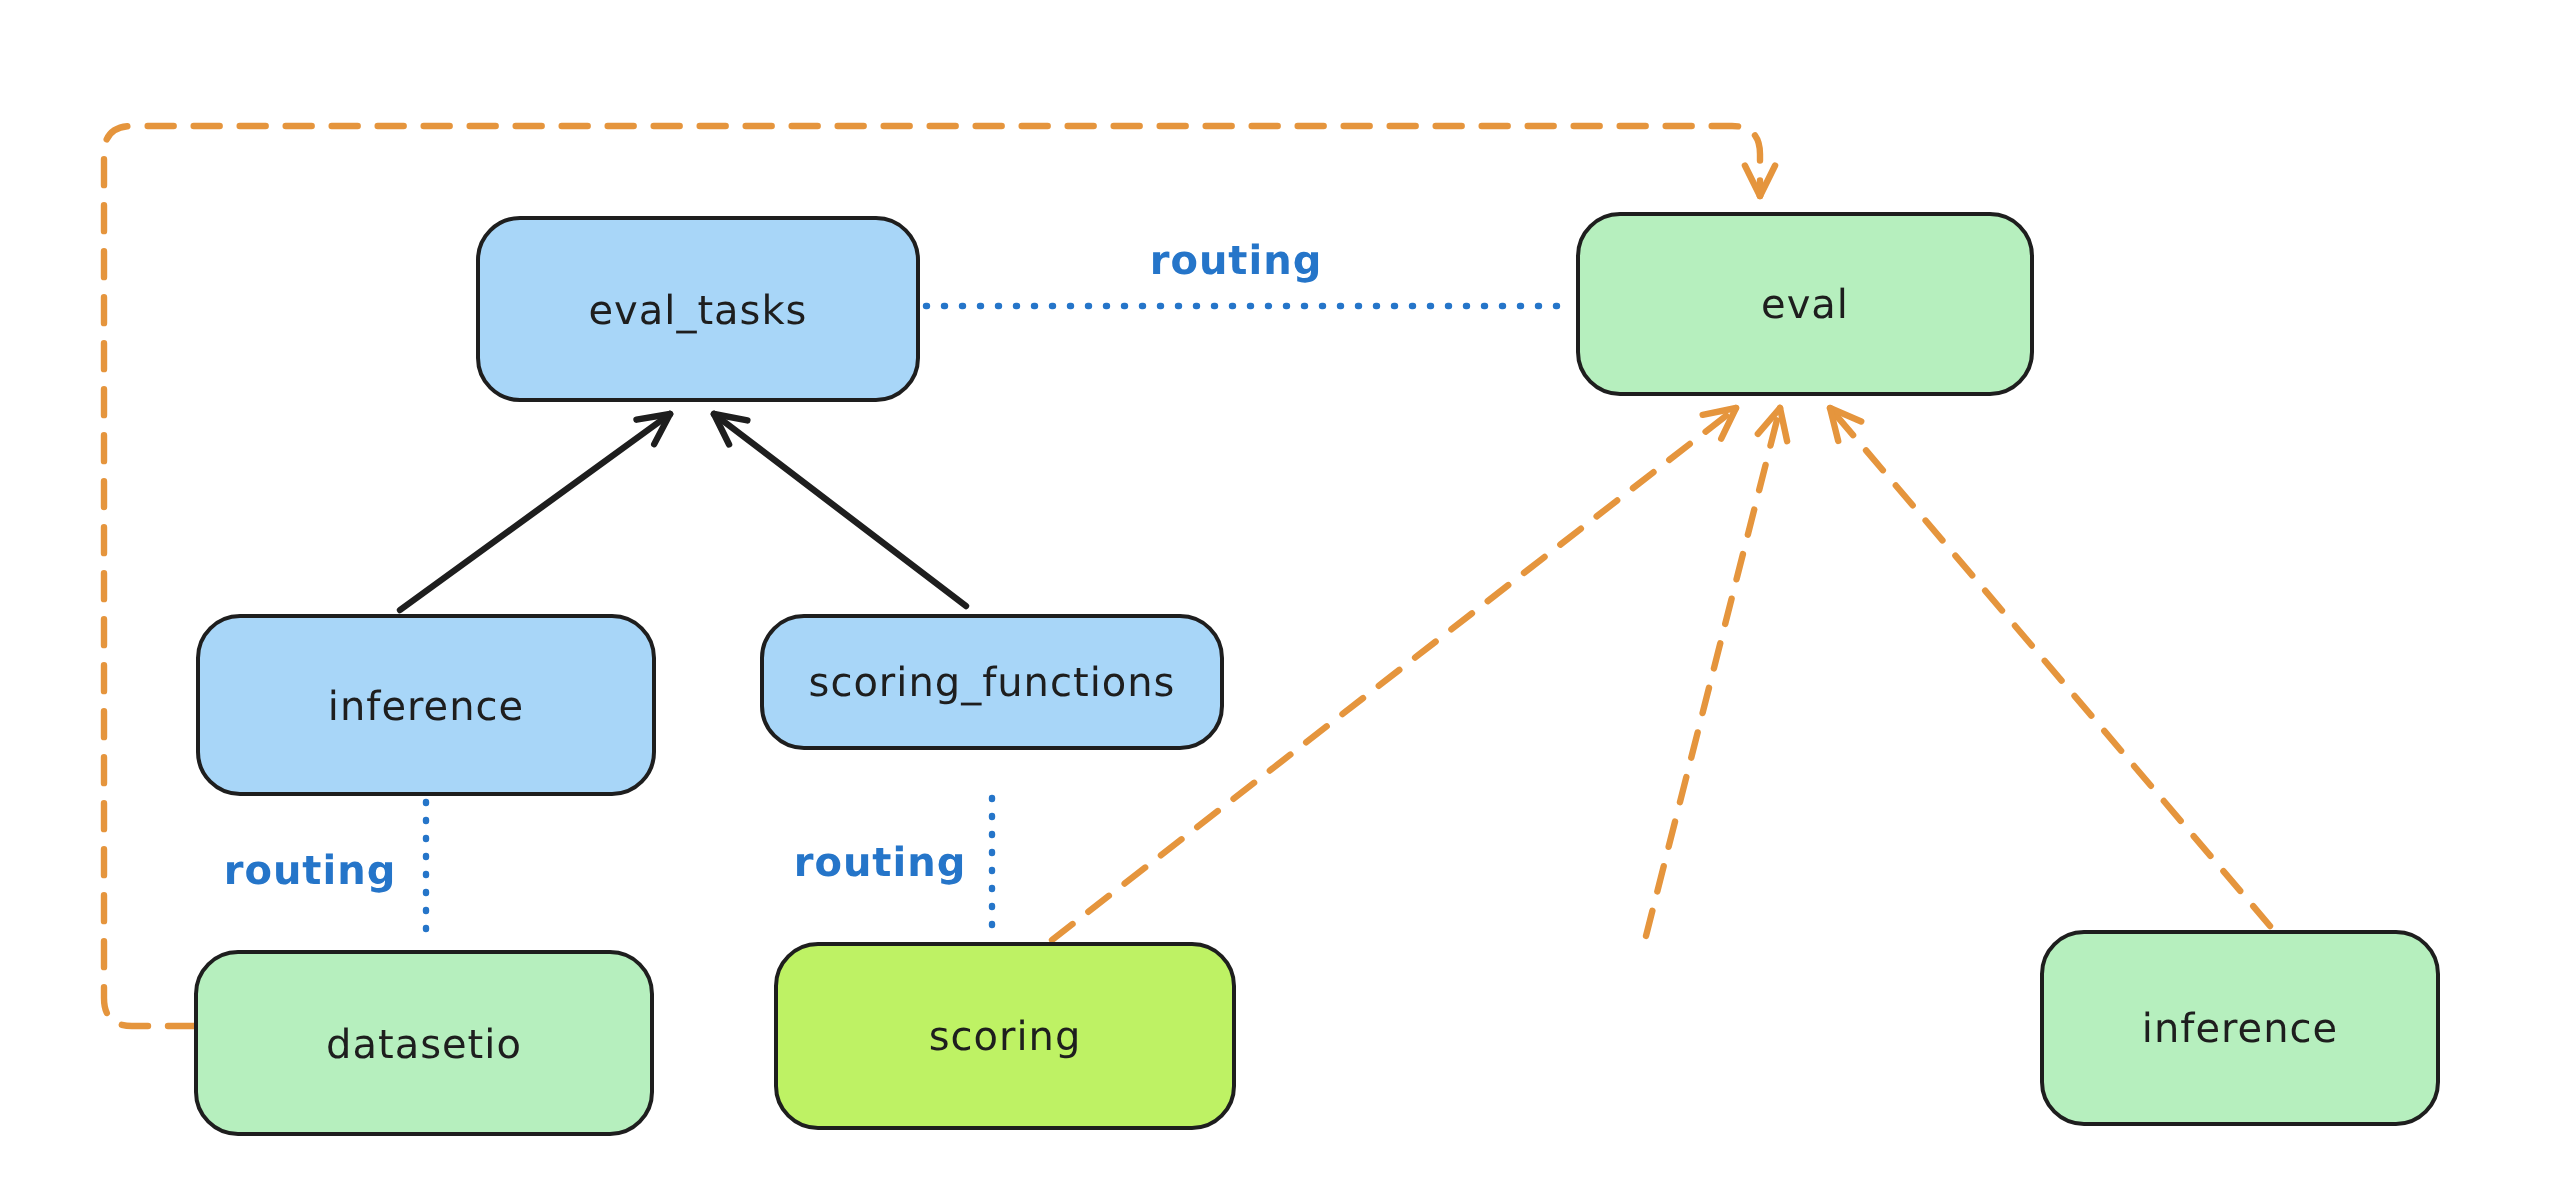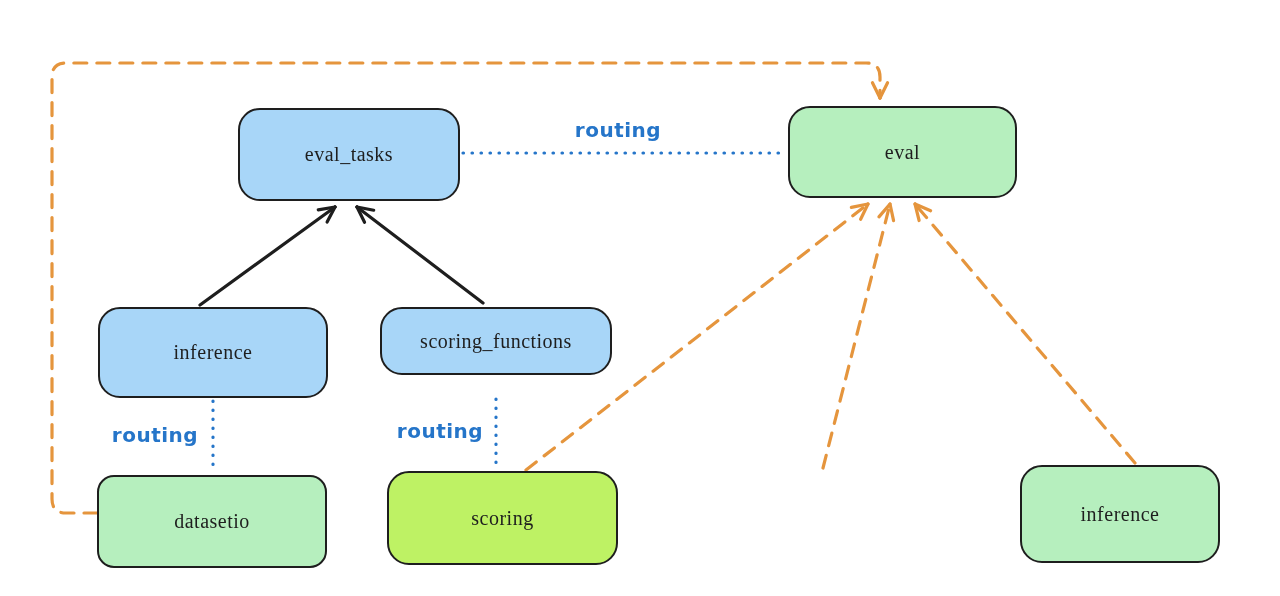--- a/index.html
+++ b/index.html
@@ -27,21 +27,20 @@
     position: absolute;
     border: 2.5px solid #1e1e1e;
     border-radius: 22px;
     display: flex;
     align-items: center;
     justify-content: center;
     box-sizing: border-box;
     font-size: 20px;
     color: #1e1e1e;
     letter-spacing: 0.5px;
-    font-family: Liberation Serif, serif;
   }
   #n-eval_tasks        { left: 238px; top: 108px; width: 222px; height: 93px; }
   #n-eval              { left: 788px; top: 106px; width: 229px; height: 92px; }
   #n-datasets          { left:  98px; top: 307px; width: 230px; height: 91px; }
   #n-scoring_functions { left: 380px; top: 307px; width: 232px; height: 68px; }
   #n-datasetio         { left:  97px; top: 475px; width: 230px; height: 93px; }
   #n-scoring           { left: 387px; top: 471px; width: 231px; height: 94px; }
   #n-agents            { left: 708px; top: 470px; width: 234px; height: 93px; }
   #n-inference         { left:1020px; top: 465px; width: 200px; height: 98px; }
   .edge-label {
@@ -91,21 +90,21 @@
   </div>
   <div class="node" id="n-eval" style="background: rgb(182, 239, 190); border-color: rgb(30, 30, 30); color: rgb(30, 30, 30);">
     <span>eval</span>
   </div>
   <div class="node" id="n-datasets" style="background: rgb(168, 214, 248); border-color: rgb(30, 30, 30); color: rgb(30, 30, 30);">
     <span>inference</span>
   </div>
   <div class="node" id="n-scoring_functions" style="background: rgb(168, 214, 248); border-color: rgb(30, 30, 30); color: rgb(30, 30, 30);">
     <span>scoring_functions</span>
   </div>
-  <div class="node" id="n-datasetio" style="background: rgb(182, 239, 190); border-color: rgb(30, 30, 30); color: rgb(30, 30, 30); border-radius: 17px;">
+  <div class="node" id="n-datasetio" style="background: rgb(182, 239, 190); border-color: rgb(30, 30, 30); color: rgb(30, 30, 30);">
     <span>datasetio</span>
   </div>
   <div class="node" id="n-scoring" style="background: #bef264; border-color: rgb(30, 30, 30); color: rgb(30, 30, 30);">
     <span>scoring</span>
   </div>
   <div class="node" id="n-inference" style="background: rgb(182, 239, 190); border-color: rgb(30, 30, 30); color: rgb(30, 30, 30);">
     <span>inference</span>
   </div>
 
   <div class="edge-label" id="lbl-routing-top" style="color: rgb(37, 117, 201);">routing</div>

